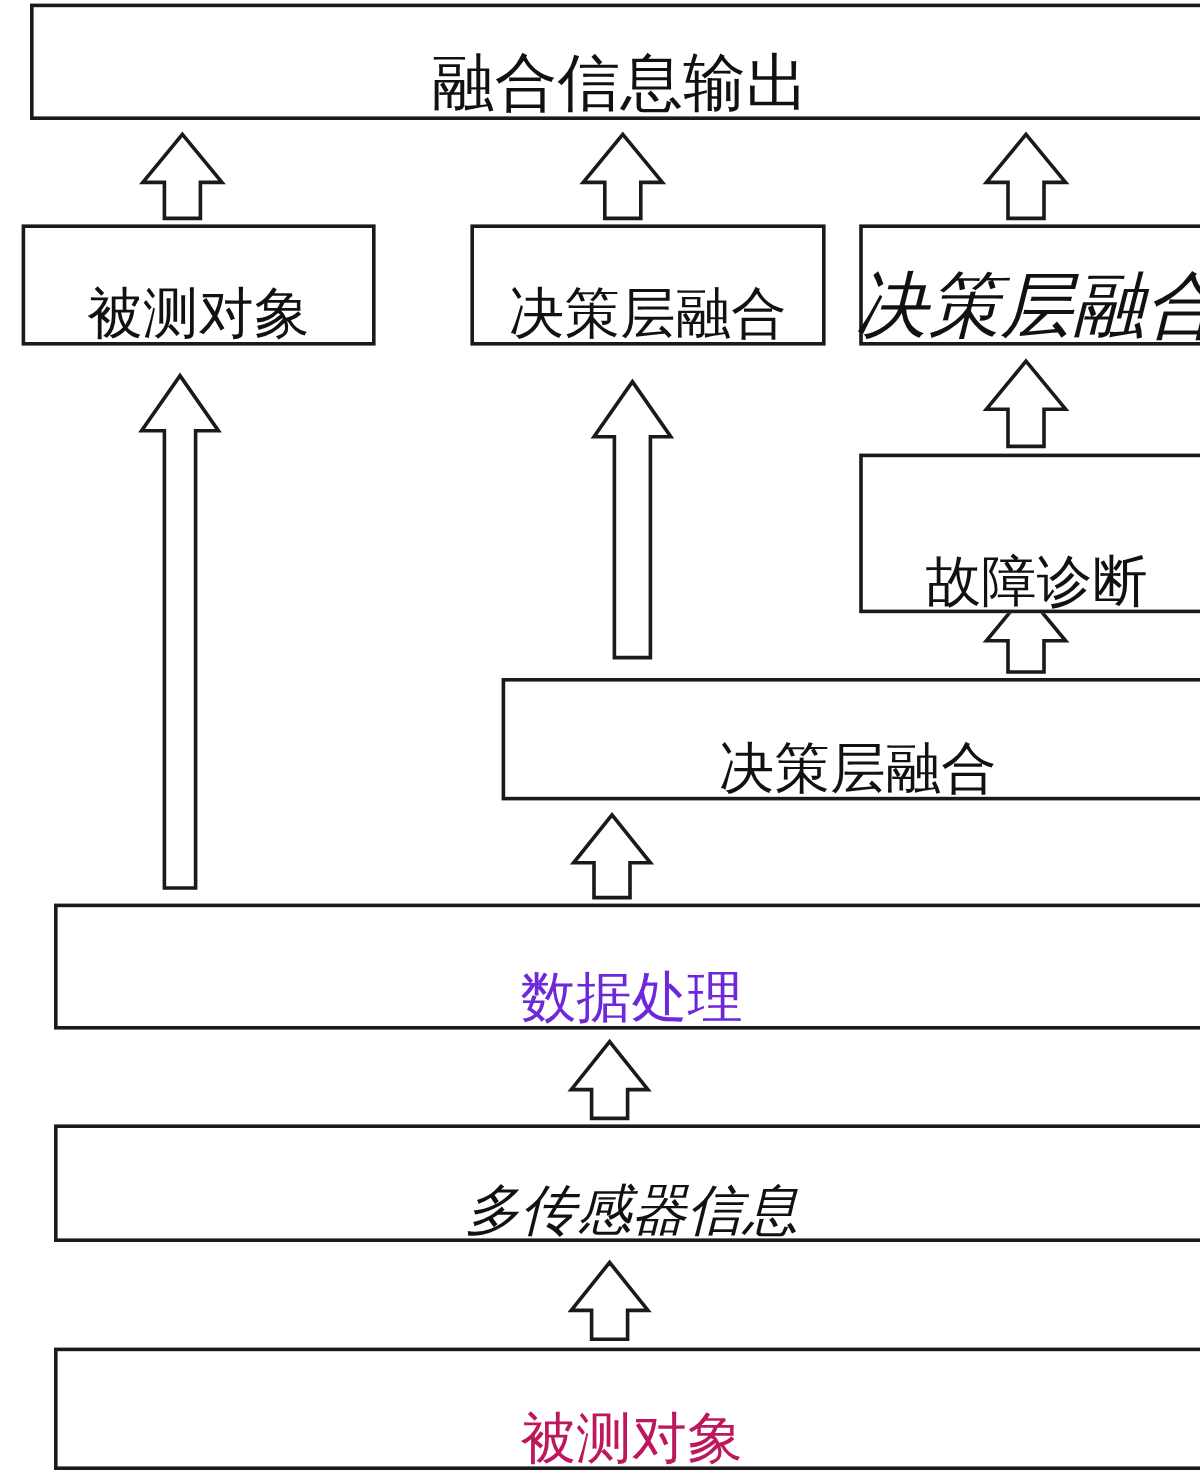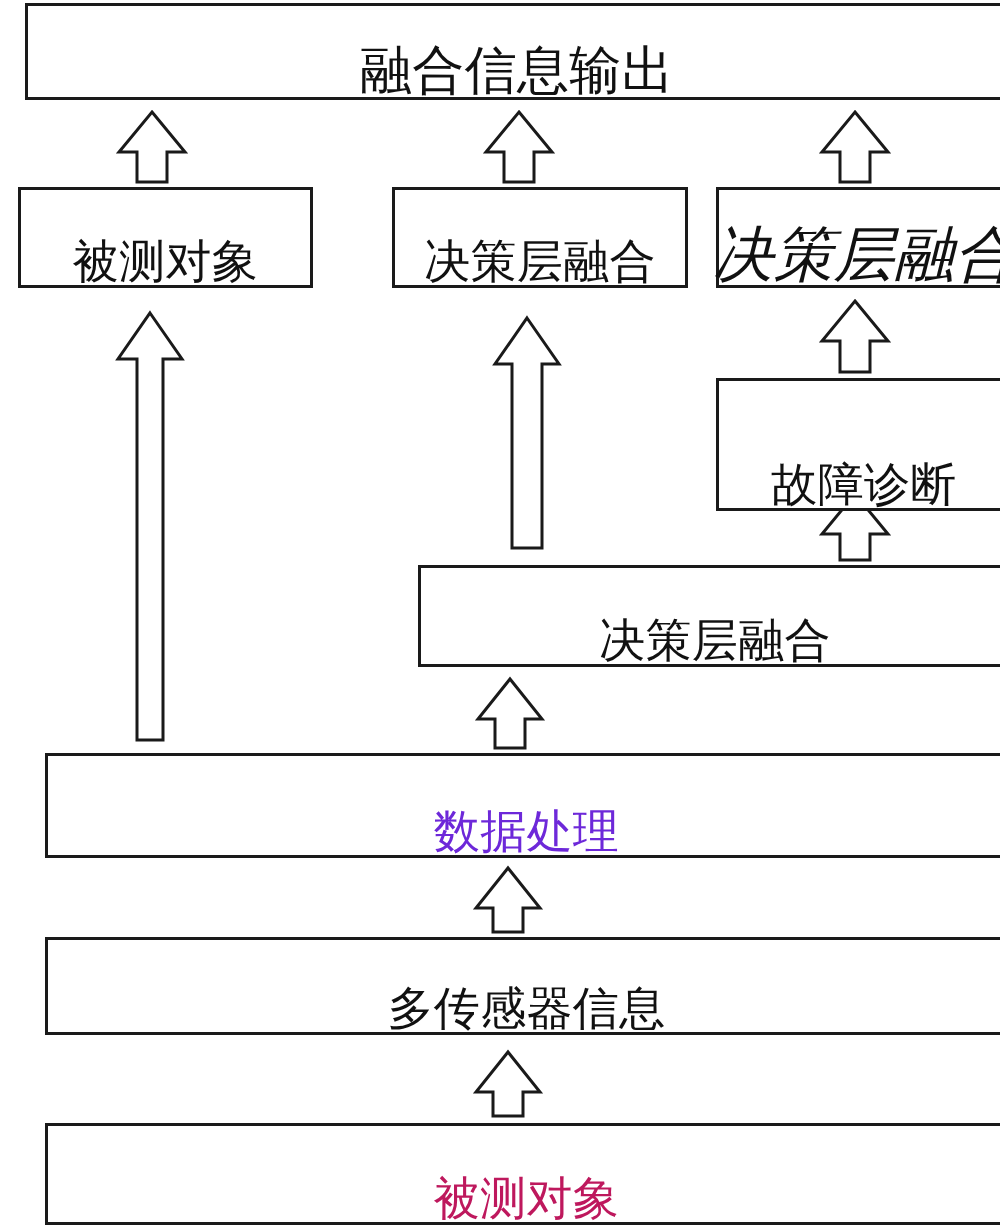--- a/index.html
+++ b/index.html
@@ -86,20 +86,20 @@
       <div class="node-box" style="left: 700px; top: 378px; width: 296px; height: 133px; border-color: rgb(26, 26, 26);">
         <span class="node-label" style="font-size: 46px; color: rgb(17, 17, 17);">故障诊断</span>
       </div>
       <div class="node-box" style="left: 402px; top: 565px; width: 594px; height: 102px; border-color: rgb(26, 26, 26);">
         <span class="node-label" style="font-size: 46px; color: rgb(17, 17, 17);">决策层融合</span>
       </div>
       <div class="node-box" style="left: 29px; top: 753px; width: 963px; height: 105px; border-color: rgb(26, 26, 26);">
         <span class="node-label" style="font-size: 46px; color: #6d28d9;">数据处理</span>
       </div>
       <div class="node-box" style="left: 29px; top: 937px; width: 963px; height: 98px; border-color: rgb(26, 26, 26);">
-        <span class="node-label" style="font-size: 46px; color: rgb(17, 17, 17);">多传感器信息</span>
+        <span class="node-label" style="font-size: 46px; color: rgb(17, 17, 17); font-style: italic;">多传感器信息</span>
       </div>
       <div class="node-box" style="left: 29px; top: 1123px; width: 963px; height: 102px; border-color: rgb(26, 26, 26);">
         <span class="node-label" style="font-size: 46px; color: #be185d;">被测对象</span>
       </div>
     </div>
 
 </div>
 
 </body></html>

